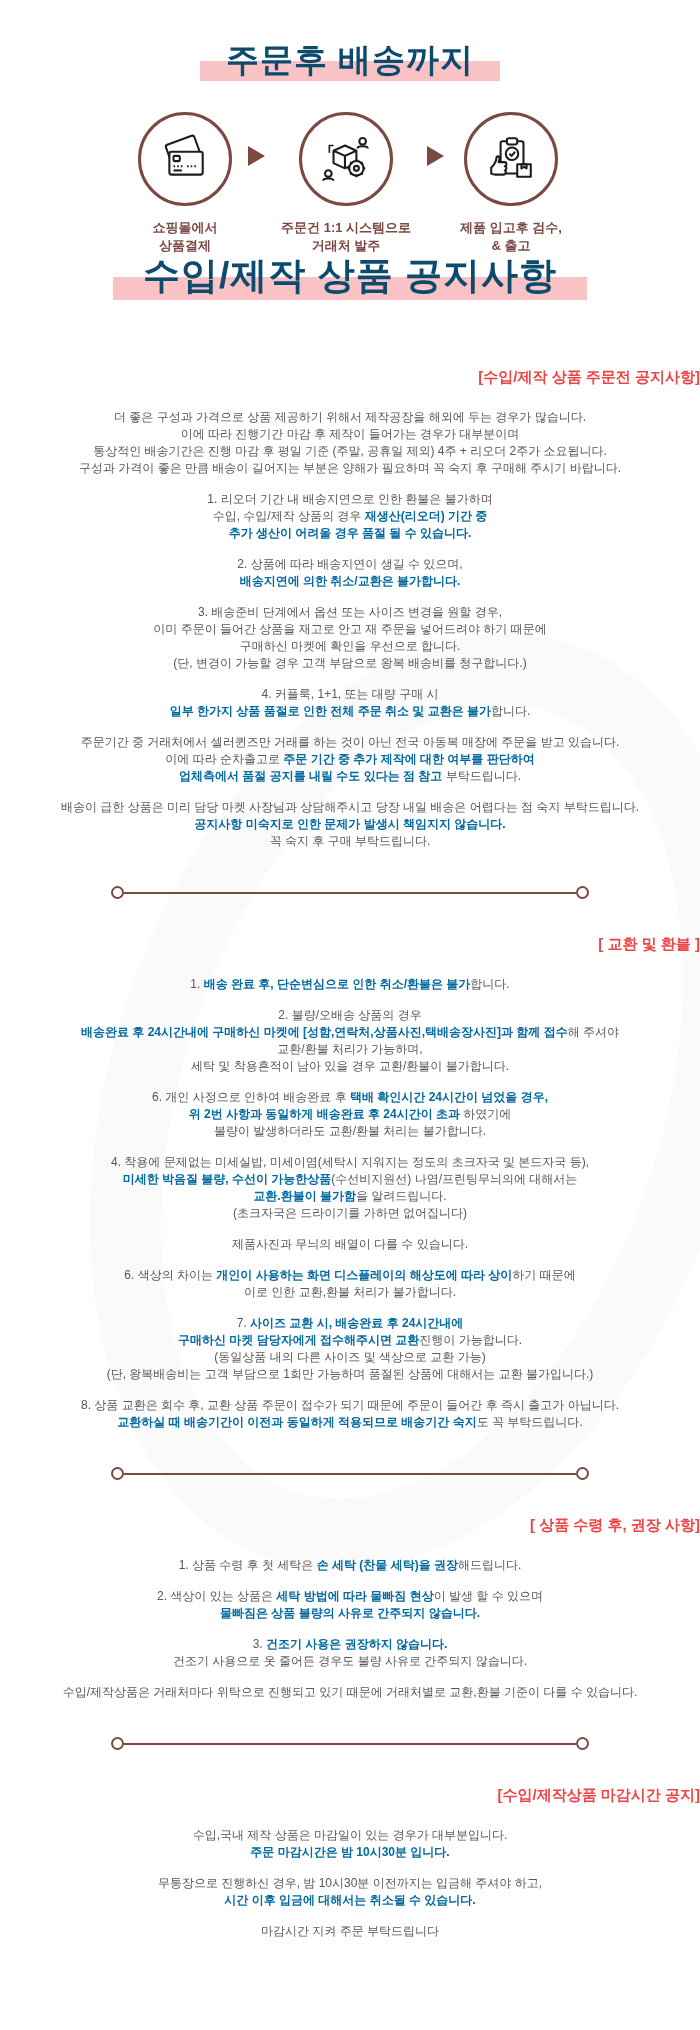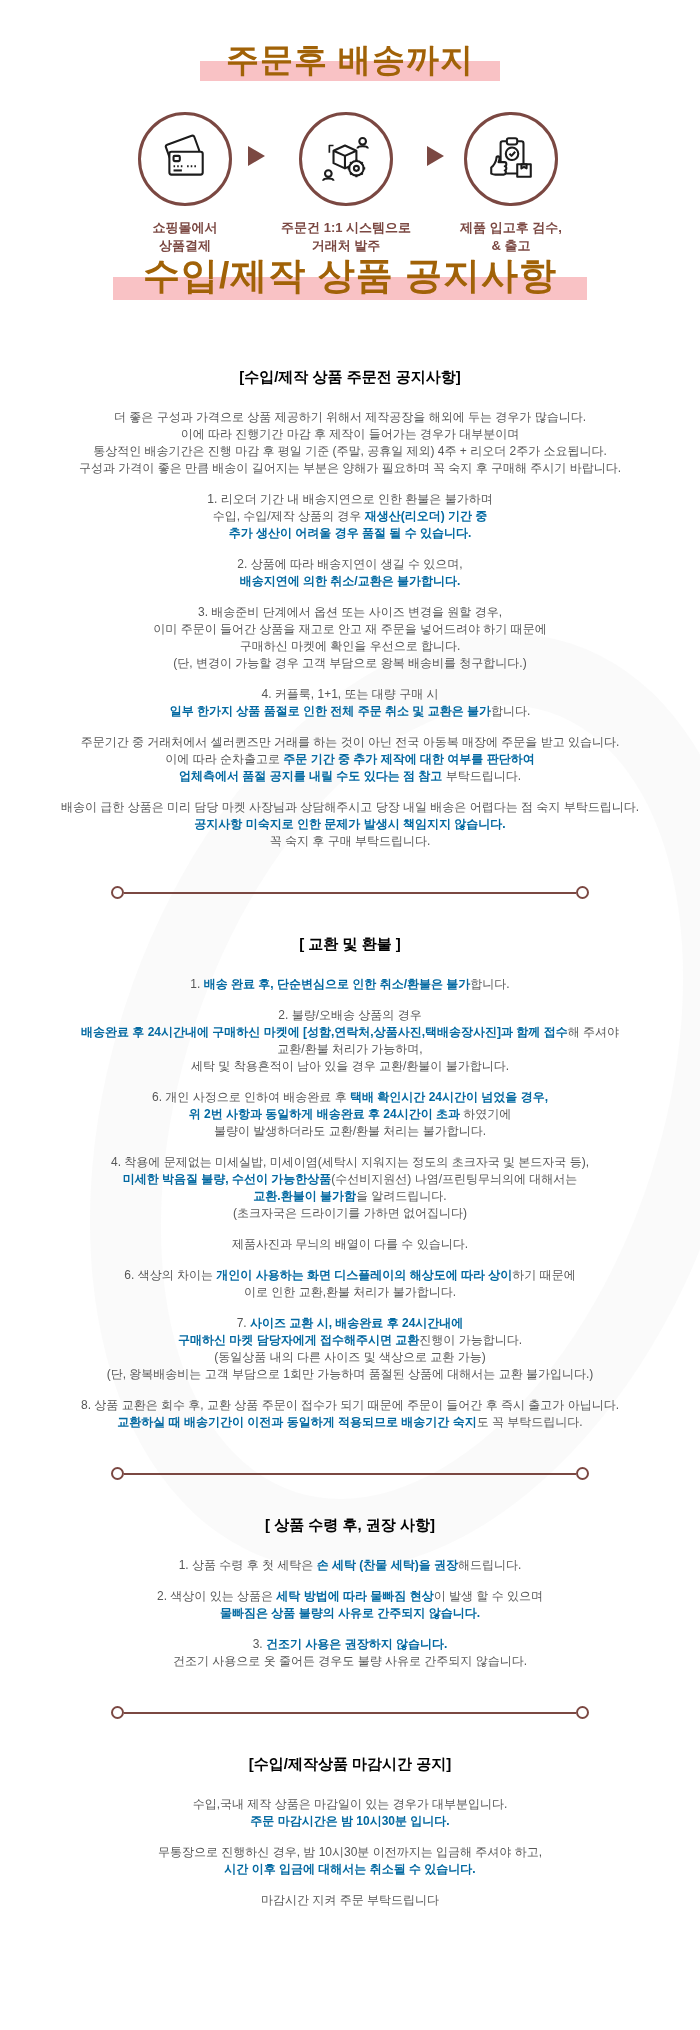--- a/index.html
+++ b/index.html
@@ -9,21 +9,21 @@
   }
   .page { position:relative; width:700px; height:100%; }
   .watermark {
     position:absolute; left:110px; top:620px; width:480px; height:820px;
     border:72px solid #f6f6f6; border-radius:50%; transform:rotate(18deg);
     z-index:0; opacity:.55;
   }
   .content { position:relative; z-index:1; text-align:center; padding-top:42px; }
 
   .big-title {
-    display:inline-block; position:relative; font-weight:800; color:#a16207;
+    display:inline-block; position:relative; font-weight:800; color:#0c4a6e;
     letter-spacing:1px; margin:0; line-height:1.1;
   }
   h1.big-title { font-size:33px; }
   h2.big-title { font-size:37px; }
   .band {
     position:absolute; left:-26px; right:-26px; bottom:-3px; height:20px;
     background:#f9c2c5; z-index:-1;
   }
   h2.big-title .band { height:23px; left:-30px; right:-30px; bottom:-4px; }
 
@@ -37,21 +37,21 @@
     margin-top:13px; color:#7b4842; font-size:13px; font-weight:700;
     line-height:1.4; white-space:pre-line;
   }
   .tri {
     width:0; height:0; border-left:17px solid #7b4842;
     border-top:10px solid transparent; border-bottom:10px solid transparent;
     margin-top:34px; flex:none;
   }
 
   #sections { margin-top:72px; padding-bottom:40px; }
-  .sec-heading { color:#000000; font-size:15px; font-weight:700; margin:0 0 22px; }
+  .sec-heading { color:#ef4444; font-size:15px; font-weight:700; margin:0 0 22px;text-align:right; }
   .para { margin:0 0 14px; font-size:12px; line-height:17px; color:#565656; }
   .para .red { color:#0369a1; font-weight:700; }
   .line { display:block; }
 
   .divider { display:flex; align-items:center; width:478px; margin:36px auto; }
   .dot { width:9px; height:9px; border:2.5px solid #7b4842; border-radius:50%; background:#fff; flex:none; }
   .rule { flex:1; border-top:2.5px solid #7b4842; height:0; }
 </style>
 </head>
 <body>
@@ -211,20 +211,23 @@
           <div class="line"><span>1. 상품 수령 후 첫 세탁은 </span><span class="red">손 세탁 (찬물 세탁)을 권장</span><span>해드립니다.</span></div>
         </div>
         <div class="para">
           <div class="line"><span>2. 색상이 있는 상품은 </span><span class="red">세탁 방법에 따라 물빠짐 현상</span><span>이 발생 할 수 있으며</span></div>
           <div class="line"><span class="red">물빠짐은 상품 불량의 사유로 간주되지 않습니다.</span></div>
         </div>
         <div class="para">
           <div class="line"><span>3. </span><span class="red">건조기 사용은 권장하지 않습니다.</span></div>
           <div class="line"><span>건조기 사용으로 옷 줄어든 경우도 불량 사유로 간주되지 않습니다.</span></div>
         </div>
+        <div class="para">
+          <div class="line"><span>수입/제작상품은 거래처마다 위탁으로 진행되고 있기 때문에 거래처별로 교환,환불 기준이 다를 수 있습니다.</span></div>
+        </div>
         <div class="divider">
           <span class="dot"></span>
           <span class="rule"></span>
           <span class="dot"></span>
         </div>
         <h3 class="sec-heading">[수입/제작상품 마감시간 공지]</h3>
         <div class="para">
           <div class="line"><span>수입,국내 제작 상품은 마감일이 있는 경우가 대부분입니다.</span></div>
           <div class="line"><span class="red">주문 마감시간은 밤 10시30분 입니다.</span></div>
         </div>

